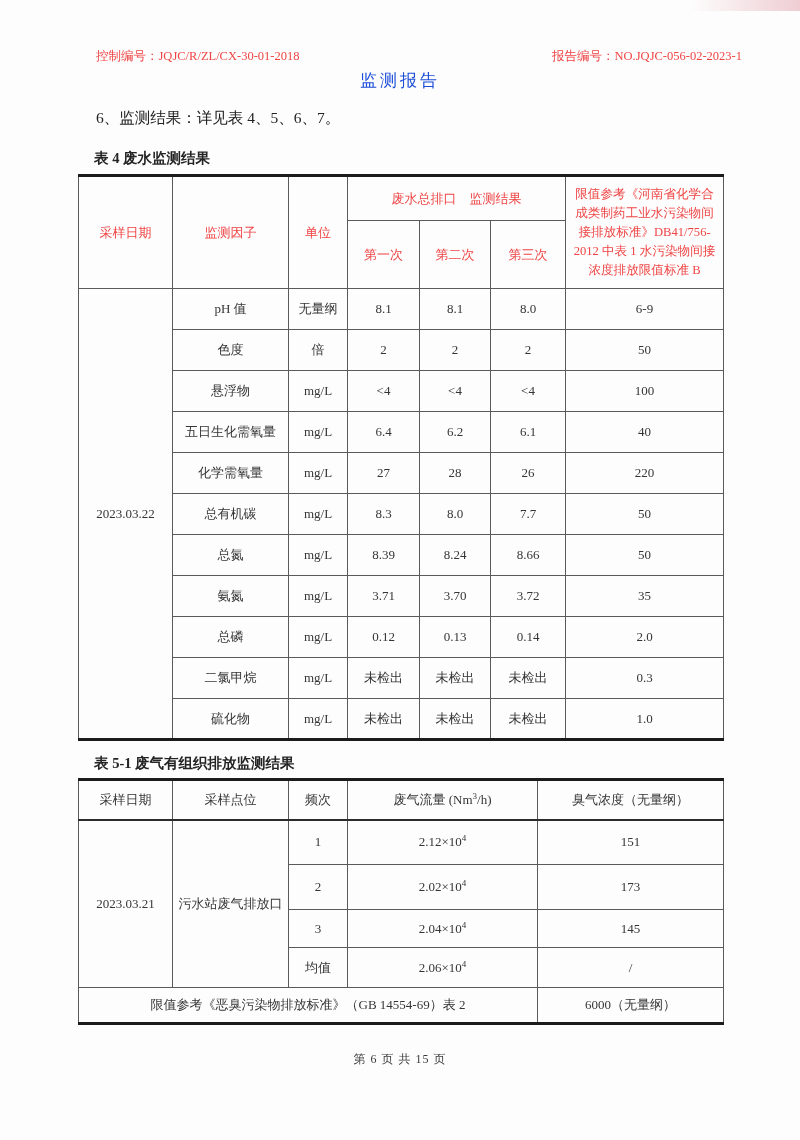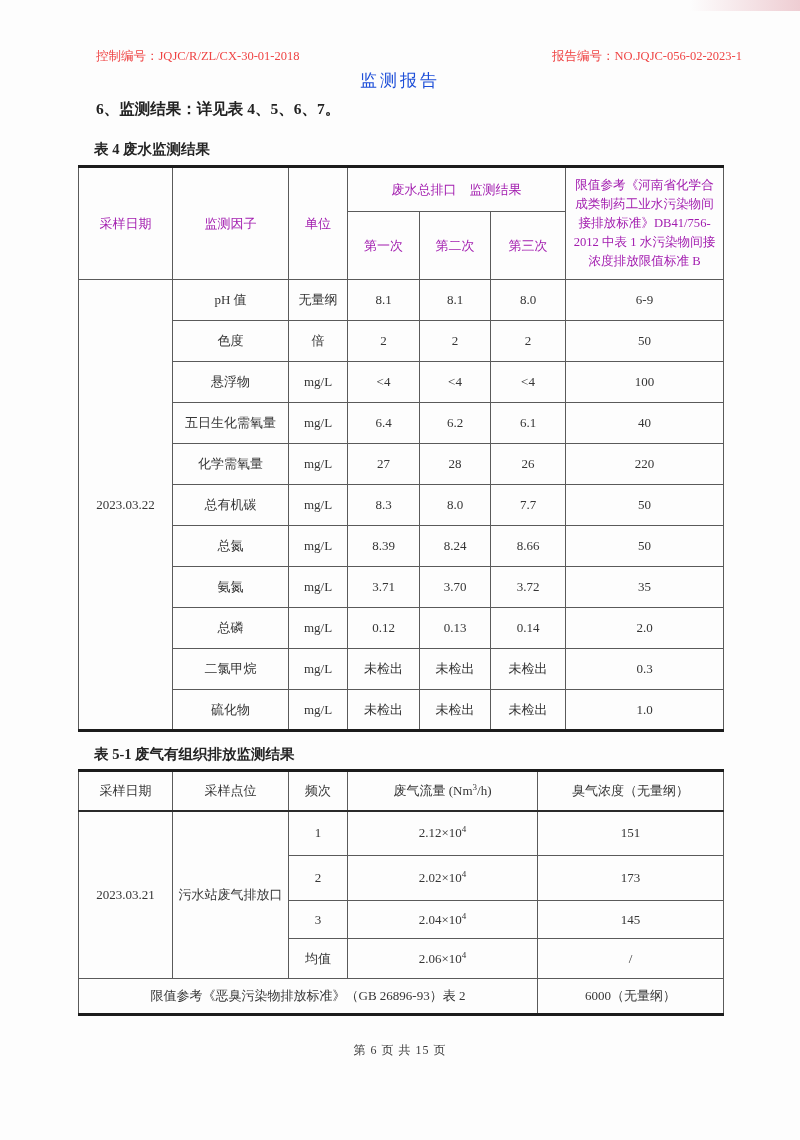--- a/index.html
+++ b/index.html
@@ -17,37 +17,37 @@
   .doc-header {
     display:flex; justify-content:space-between;
     padding:48px 58px 0 96px;
     font-size:12.5px; color:#ef4444;
   }
   .doc-title {
     text-align:center; font-size:17px; letter-spacing:3px;
     margin-top:4px; color:#1d4ed8;
   }
   .section-line {
-    margin:7px 0 0 96px; font-size:15.5px; font-weight:bold; color:#222;
+    margin:16px 0 0 96px; font-size:15.5px; font-weight:normal; color:#222;
   }
   .tbl-caption {
     margin:20px 0 6px 94px; font-size:14.5px; font-weight:bold; color:#242424;
   }
   .tbl-caption.t51 { margin-top:13px; margin-bottom:5px; }
   table {
     border-collapse:collapse; table-layout:fixed;
     margin-left:78px; width:645px;
   }
   td {
     border:1px solid #5a5a5a; text-align:center; vertical-align:middle;
     font-size:13px; color:#353535; padding:2px 3px;
     overflow:hidden;
   }
   #table4 { border-top:3px solid #1c1c1c; border-bottom:3px solid #1c1c1c; }
-  #table4 td.hdr { color:#a21caf;font-family:Liberation Serif, serif; }
+  #table4 td.hdr { color:#ef4444;font-family:Liberation Serif, serif; }
   #table4 td.limit-hdr { font-size:12.6px; line-height:1.52; padding:4px 5px; }
   #table4 tr.tier1 td { height:45px; }
   #table4 tr.tier2 td { height:68px;text-align:center; }
   #table4 tr.datarow td { height:41px; }
   #table51 { border-top:3px solid #1c1c1c; border-bottom:3px solid #1c1c1c; }
   #table51 tr.hdrrow td { height:40px; border-bottom:2px solid #2b2b2b; }
   #table51 tr.r1 td { height:45px; }
   #table51 tr.r2 td { height:45px; }
   #table51 tr.r3 td { height:38px; }
   #table51 tr.r4 td { height:40px; }
@@ -222,19 +222,19 @@
     <td>3</td>
     <td><span>2.04×10</span><sup>4</sup></td>
     <td>145</td>
   </tr>
   <tr class="r4">
     <td>均值</td>
     <td><span>2.06×10</span><sup>4</sup></td>
     <td>/</td>
   </tr>
   <tr class="limitrow">
-    <td colspan="4">限值参考《恶臭污染物排放标准》（GB 26896-93）表 2</td>
+    <td colspan="4">限值参考《恶臭污染物排放标准》（GB 14554-69）表 2</td>
     <td>6000（无量纲）</td>
   </tr>
 </tbody>
   </table>
 
 <div class="page-footer">第 6 页 共 15 页</div>
 
 </body></html>

